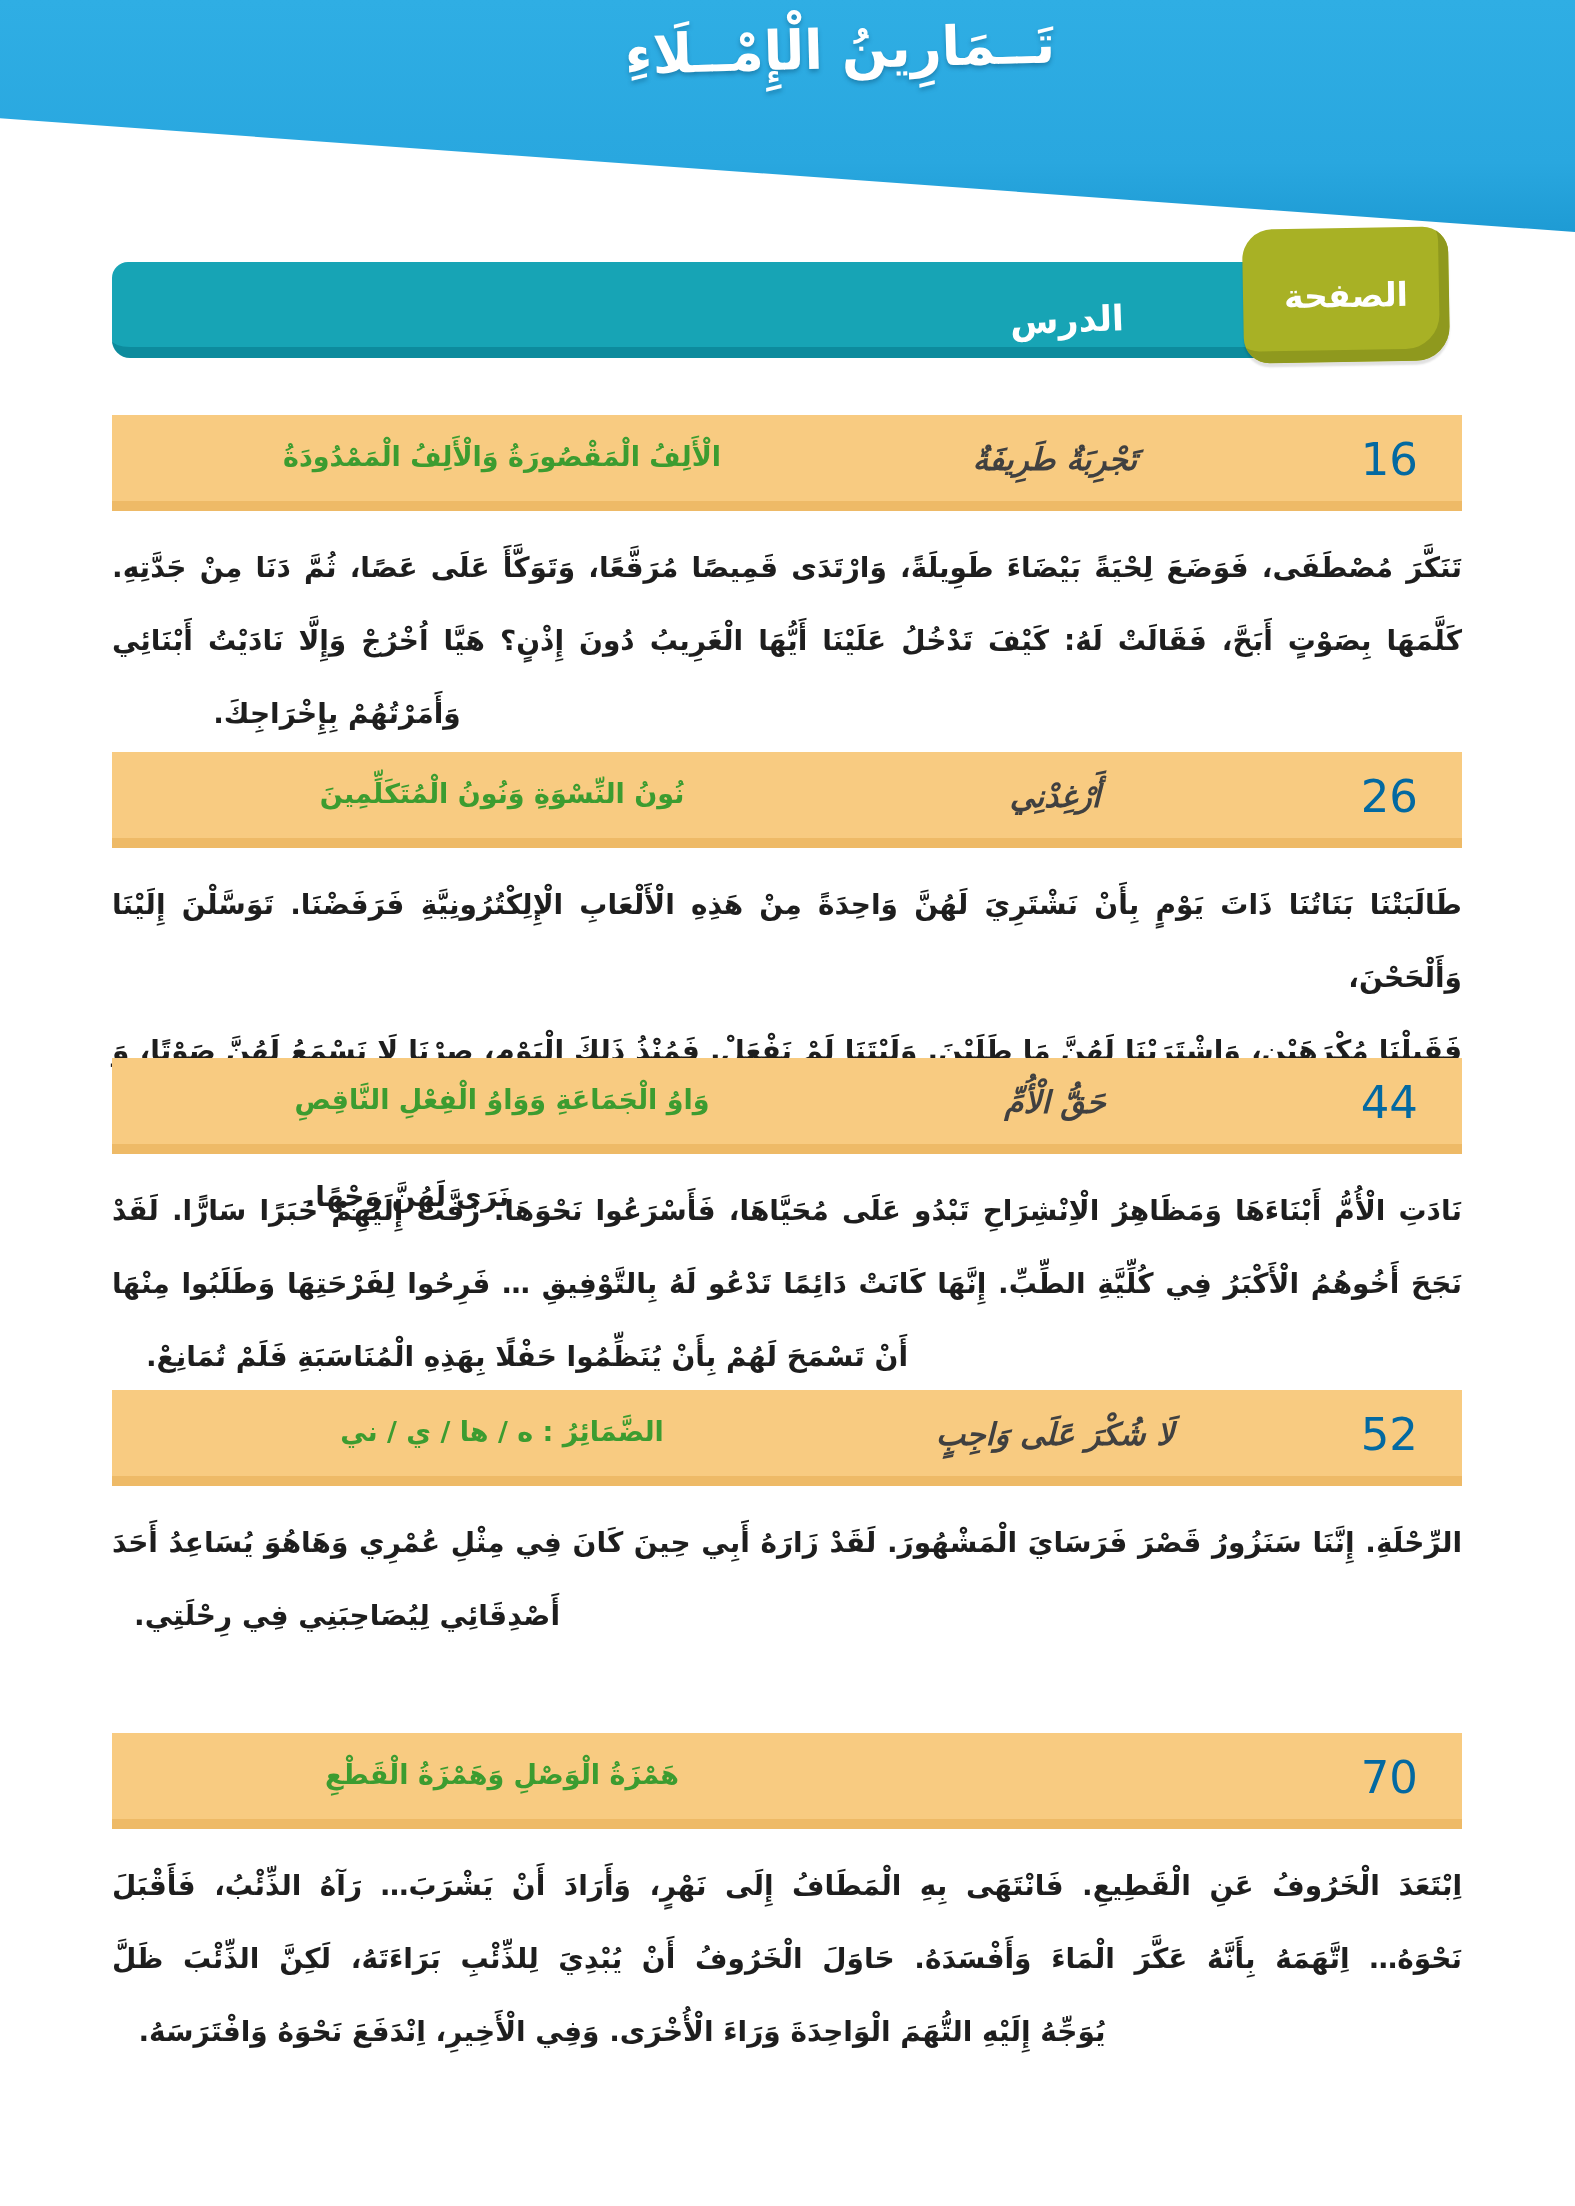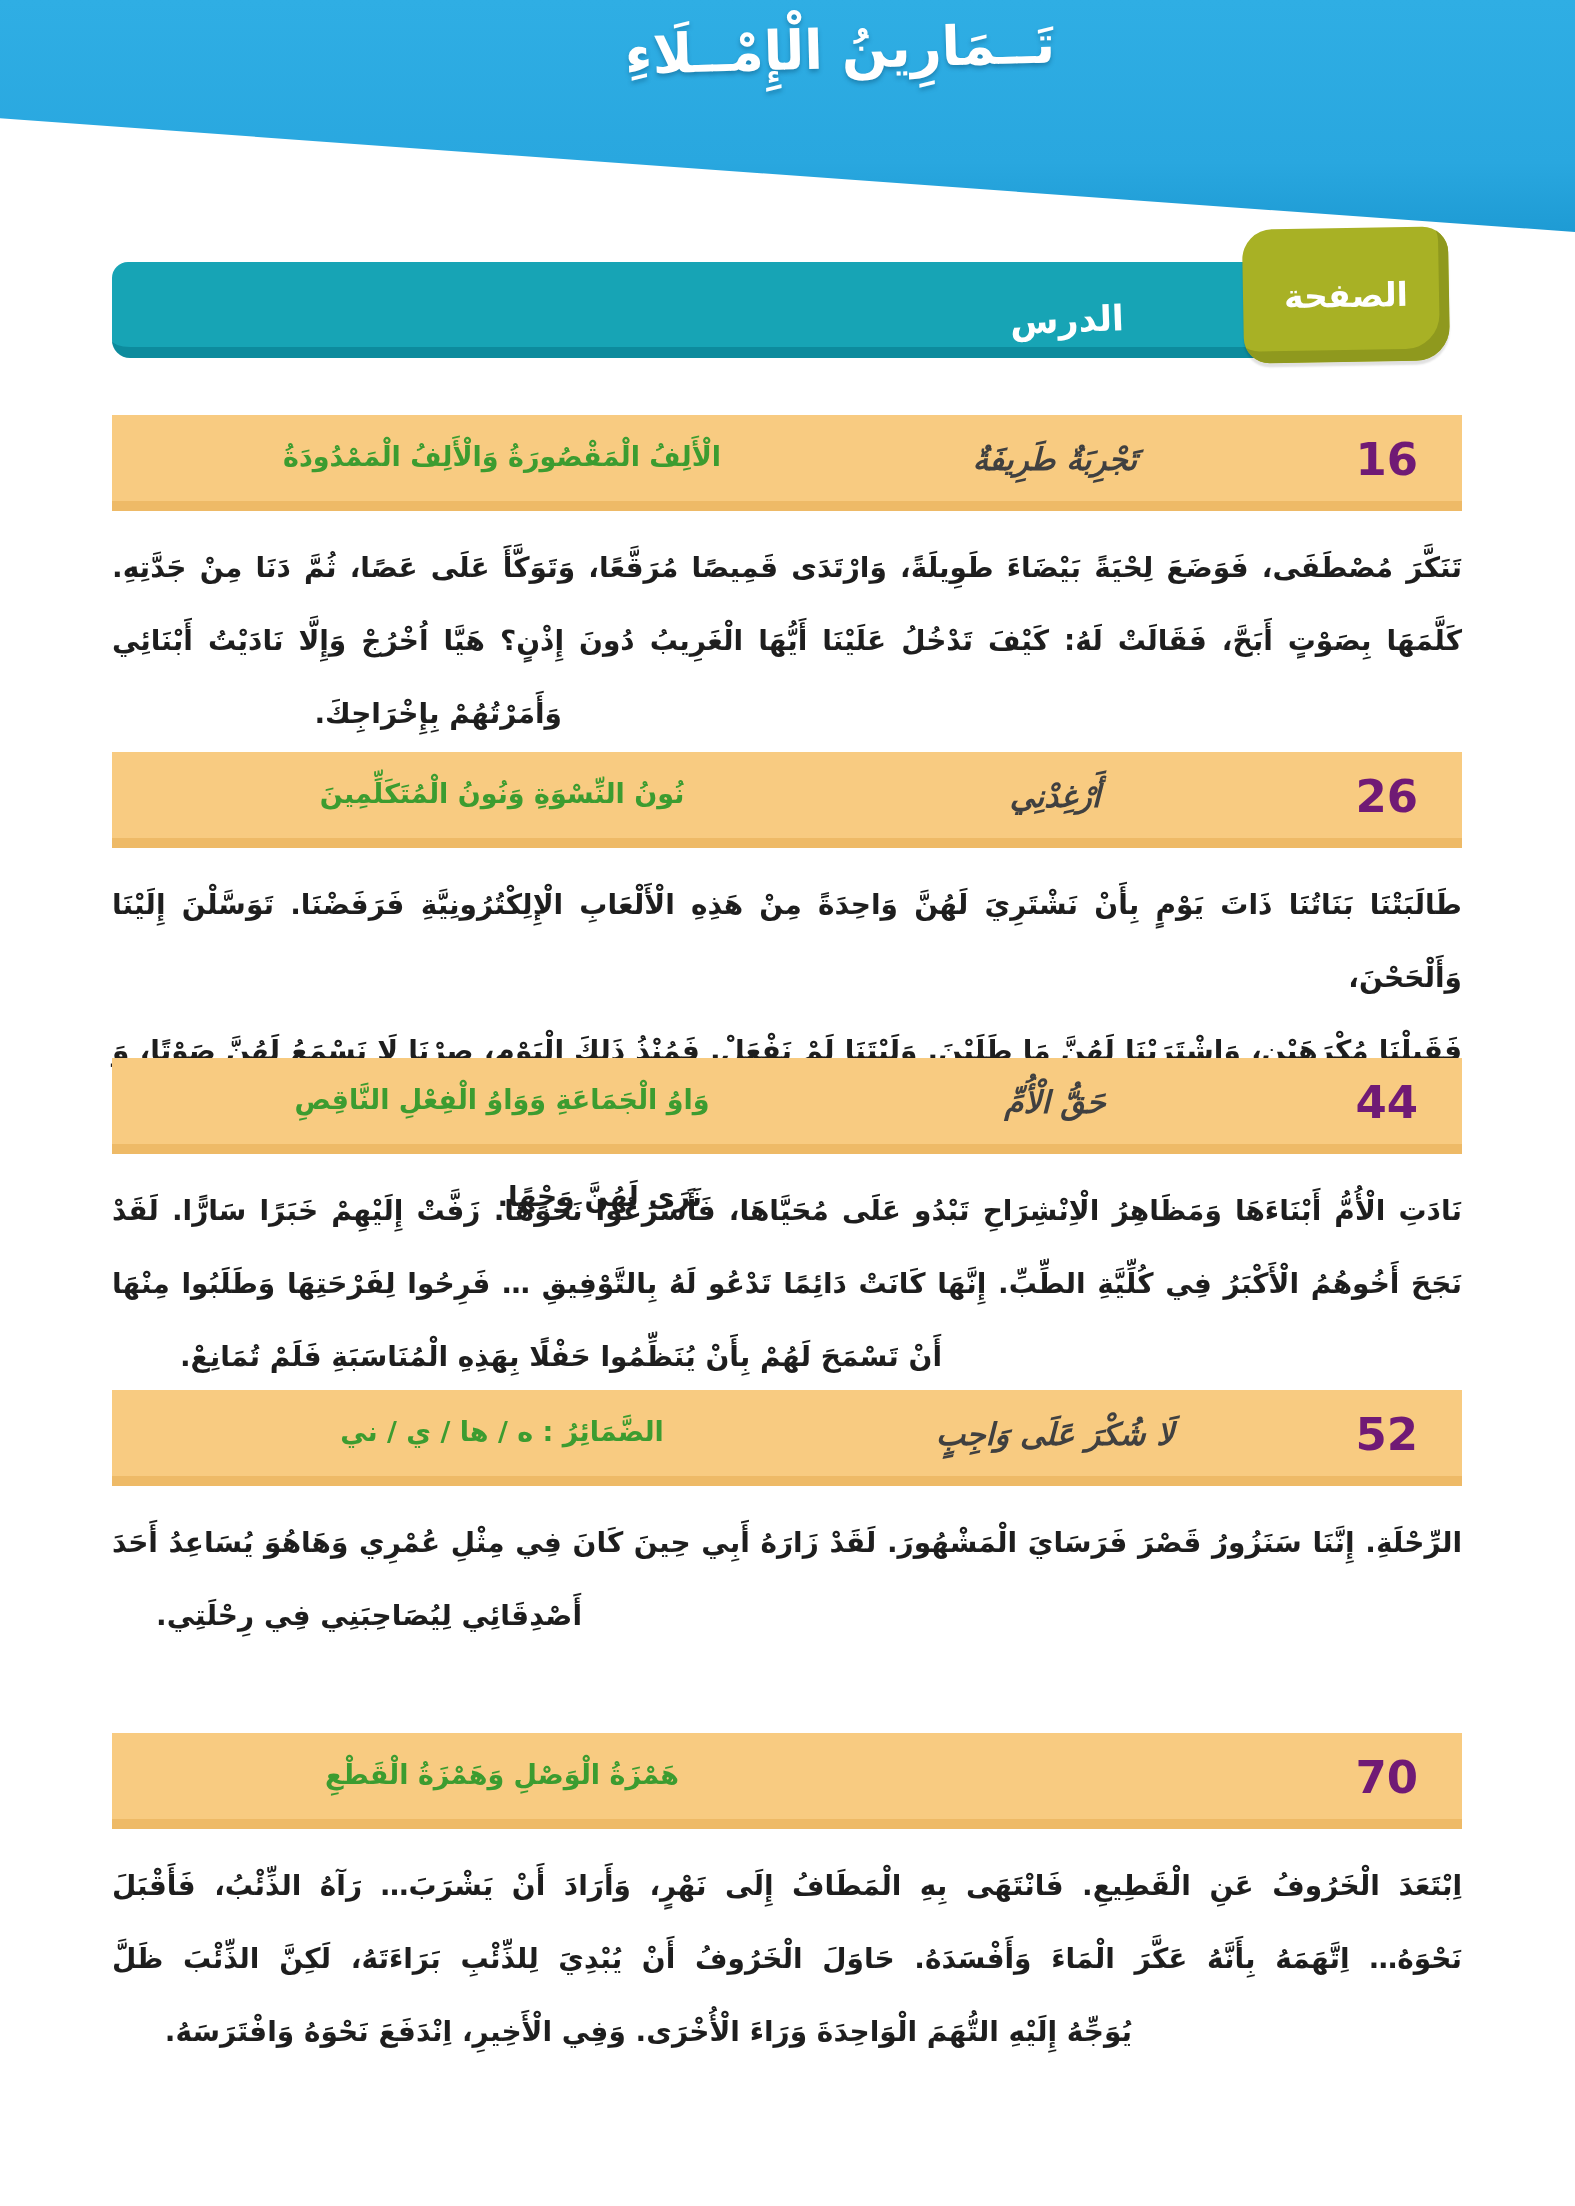--- a/index.html
+++ b/index.html
@@ -60,21 +60,21 @@
   .sec16 { top:415px; } .sec26 { top:752px; } .sec44 { top:1058px; }
   .sec52 { top:1390px; } .sec70 { top:1733px; }
 
   .sec-bar {
     position:relative; width:1350px; height:96px;
     background:#F8CB81;
     border-bottom:10px solid #EEBA67;
   }
   .sec-page {
     position:absolute; top:18px; right:44px;
-    font-size:45px; font-weight:bold; color:#701a75;
+    font-size:45px; font-weight:normal; color:#0369a1;
   }
   .sec-lesson {
     position:absolute; top:26px; right:207px; width:400px;
     text-align:center;
     font-size:31px; font-weight:bold; color:#404040;font-style:italic;
   }
   .sec-rule {
     position:absolute; top:26px; left:130px; width:520px;
     text-align:center;
     font-size:27px; font-weight:bold; color:#3C9C30;
@@ -84,21 +84,21 @@
   .line {
     direction:rtl;
     font-size:28px; font-weight:bold; color:#1e1e1e;
     line-height:73px;
   }
   .line.full {
     text-align:justify;
     text-align-last:justify;
     text-justify:inter-word;
   }
-  .line.last { text-align:right; white-space:nowrap; }
+  .line.last { text-align:center; white-space:nowrap; }
   .sec16 .line.last { margin-right:900px; }
   .sec26 .line.last { margin-right:760px; }
   .sec44 .line.last { margin-right:520px; }
   .sec52 .line.last { margin-right:880px; }
   .sec70 .line.last { margin-right:330px; }
 </style>
 </head>
 <body>
 
 <div class="banner"></div>

